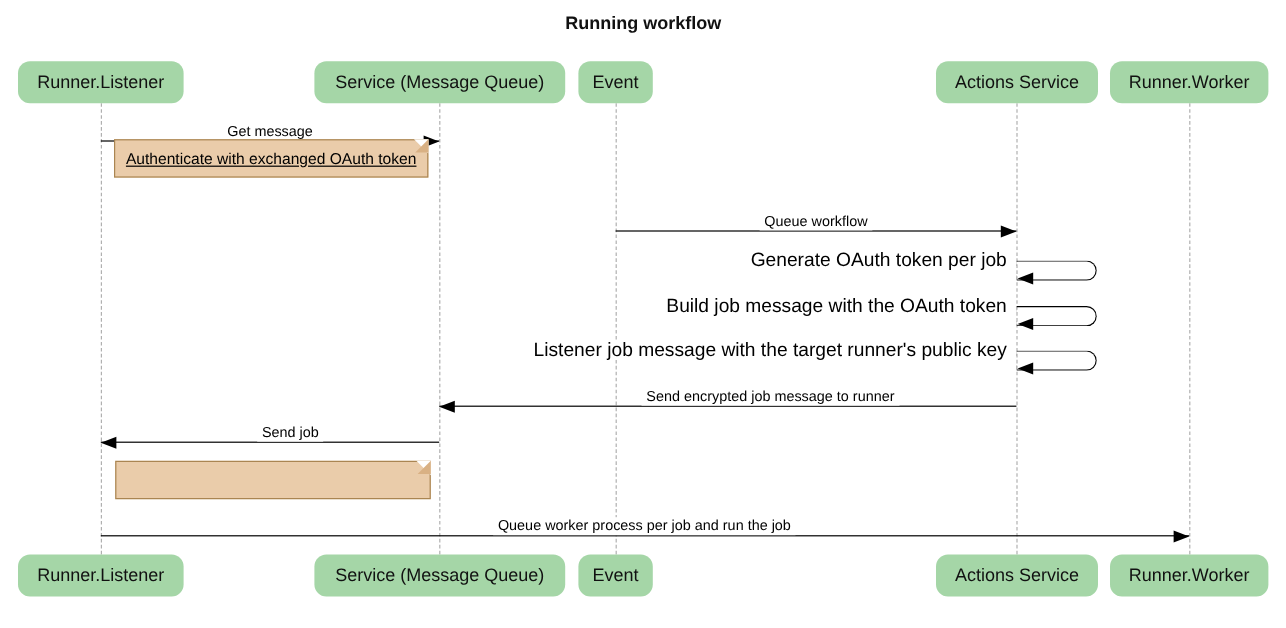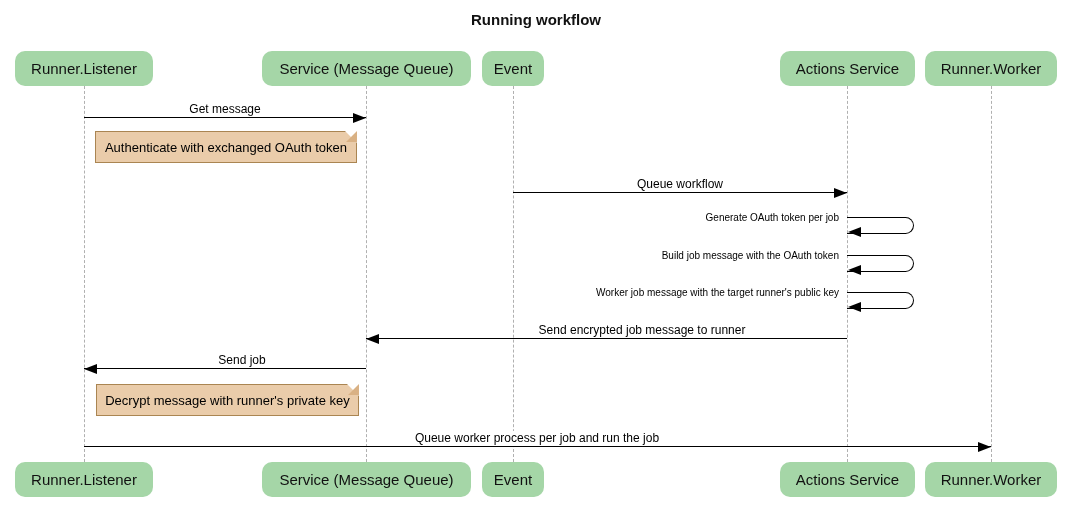--- a/index.html
+++ b/index.html
@@ -35,21 +35,21 @@
     border-top:5px solid transparent; border-bottom:5px solid transparent;
     border-right:13px solid #000;
   }
   .self-loop {
     position:absolute; width:66px; height:15px;
     border:1.5px solid #000; border-left:none;
     border-radius:0 9px 9px 0;
   }
   .self-label {
     position:absolute; white-space:nowrap; text-align:right;
-    font-size:10px; line-height:15px; background:#ffffff; padding:0 4px; color:#000;
+    font-size:16px; line-height:15px; background:#ffffff; padding:0 4px; color:#000;
   }
   .note {
     position:absolute; background:#eaccaa; border:1px solid #aa8552;
     display:flex; align-items:center; justify-content:center;
     font-size:13px; color:#000; white-space:nowrap;
   }
   .note-fold-cut {
     position:absolute; top:-1px; right:-1px; width:0; height:0;
     border-top:12px solid #ffffff; border-left:12px solid transparent;
   }
@@ -74,54 +74,53 @@
   <div class="actor" style="left:15px;  top:51px; width:138px;">Runner.Listener</div>
   <div class="actor" style="left:262px; top:51px; width:209px;">Service (Message Queue)</div>
   <div class="actor" style="left:482px; top:51px; width:62px;">Event</div>
   <div class="actor" style="left:780px; top:51px; width:135px;">Actions Service</div>
   <div class="actor" style="left:925px; top:51px; width:132px;">Runner.Worker</div>
 
   <div class="msg-line" style="left:84px; top:117px; width:282px;"></div>
   <div class="arrow-right" style="left:353px; top:113px;"></div>
   <div class="msg-label" style="left:225px; top:102px;">Get message</div>
 
-  <div class="note" style="left:95px; top:131px; width:260px; height:30px;">
+  <div class="note" style="left:95px; top:116px; width:260px; height:30px;text-decoration:underline;">
     <span class="note-fold-cut"></span>
     <span class="note-fold-flap"></span>
     <span>Authenticate with exchanged OAuth token</span>
   </div>
 
   <div class="msg-line" style="left:513px; top:192px; width:334px;"></div>
   <div class="arrow-right" style="left:834px; top:188px;"></div>
   <div class="msg-label" style="left:680px; top:177px;">Queue workflow</div>
 
   <div class="self-loop" style="left:847px; top:217px;"></div>
   <div class="arrow-left" style="left:848px; top:227px;"></div>
   <div class="self-label" style="right:229px; top:210px;">Generate OAuth token per job</div>
 
   <div class="self-loop" style="left:847px; top:255px;"></div>
   <div class="arrow-left" style="left:848px; top:265px;"></div>
   <div class="self-label" style="right:229px; top:248px;">Build job message with the OAuth token</div>
 
   <div class="self-loop" style="left:847px; top:292px;"></div>
   <div class="arrow-left" style="left:848px; top:302px;"></div>
-  <div class="self-label" style="right:229px; top:285px;">Worker job message with the target runner's public key</div>
+  <div class="self-label" style="right:229px; top:285px;">Listener job message with the target runner's public key</div>
 
   <div class="msg-line" style="left:366px; top:338px; width:481px;"></div>
   <div class="arrow-left" style="left:366px; top:334px;"></div>
   <div class="msg-label" style="left:642px; top:323px;">Send encrypted job message to runner</div>
 
   <div class="msg-line" style="left:84px; top:368px; width:282px;"></div>
   <div class="arrow-left" style="left:84px; top:364px;"></div>
   <div class="msg-label" style="left:242px; top:353px;">Send job</div>
 
   <div class="note" style="left:96px; top:384px; width:261px; height:30px;">
     <span class="note-fold-cut"></span>
     <span class="note-fold-flap"></span>
-    <span>Decrypt message with runner's private key</span>
   </div>
 
   <div class="msg-line" style="left:84px; top:446px; width:907px;"></div>
   <div class="arrow-right" style="left:978px; top:442px;"></div>
   <div class="msg-label" style="left:537px; top:431px;">Queue worker process per job and run the job</div>
 
   <div class="actor" style="left:15px;  top:462px; width:138px;">Runner.Listener</div>
   <div class="actor" style="left:262px; top:462px; width:209px;">Service (Message Queue)</div>
   <div class="actor" style="left:482px; top:462px; width:62px;">Event</div>
   <div class="actor" style="left:780px; top:462px; width:135px;">Actions Service</div>

